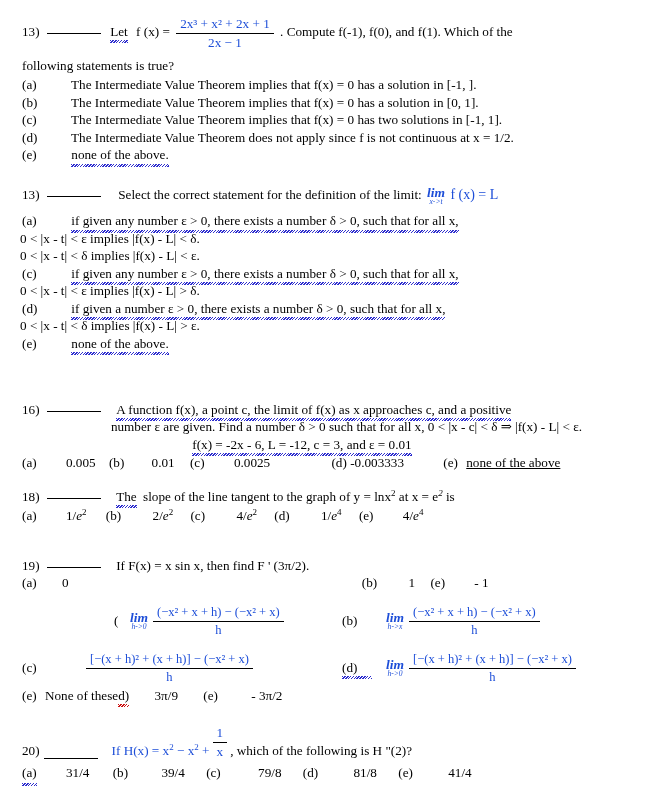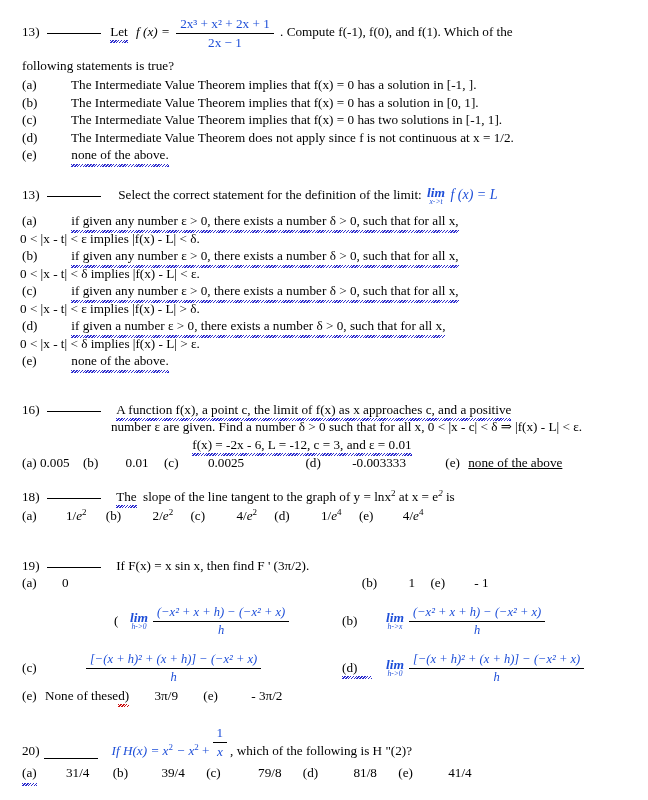--- a/index.html
+++ b/index.html
@@ -55,21 +55,21 @@
   .sq-red::after {
     content: "";
     position: absolute;
     left: 0; right: 0; bottom: -3px;
     height: 3px;
     background-image:
       repeating-linear-gradient(135deg, #cc1111 0px, #cc1111 1px, transparent 1px, transparent 2px);
   }
 
   
-  .mathvar { font-style: italic; font-family: "Liberation Serif", serif; }
+  .mathvar { font-family: "Liberation Serif", serif; }
   .navy { color: #1d4ed8; }
   sup.e { font-size: .68em; vertical-align: super; line-height: 0; }
 
   .frac {
     display: inline-block;
     vertical-align: middle;
     text-align: center;
     line-height: 1.18;
     margin: 0 3px;
   }
@@ -152,24 +152,20 @@
 
     <div style="margin-top:6px;">
       <div>
         <div style="white-space:nowrap; line-height:17.5px;">
           <span style="display:inline-block;width:46px;">(a)</span>
           <span class="sq-blue">if given any number ε &gt; 0, there exists a number δ &gt; 0, such that for all x,</span>
         </div>
         <div style="white-space:nowrap; line-height:17.5px; margin-left:-2px;">0 &lt; |x - t| &lt; ε implies |f(x) - L| &lt; δ.</div>
       </div>
       <div>
-        <div style="white-space:nowrap; line-height:17.5px;">
-          <span style="display:inline-block;width:46px;">(b)</span>
-          <span class="sq-blue">if given any number ε &gt; 0, there exists a number δ &gt; 0, such that for all x,</span>
-        </div>
         <div style="white-space:nowrap; line-height:17.5px; margin-left:-2px;">0 &lt; |x - t| &lt; δ implies |f(x) - L| &lt; ε.</div>
       </div>
       <div>
         <div style="white-space:nowrap; line-height:17.5px;">
           <span style="display:inline-block;width:46px;">(c)</span>
           <span class="sq-blue">if given any number ε &gt; 0, there exists a number δ &gt; 0, such that for all x,</span>
         </div>
         <div style="white-space:nowrap; line-height:17.5px; margin-left:-2px;">0 &lt; |x - t| &lt; ε implies |f(x) - L| &gt; δ.</div>
       </div>
       <div>
@@ -193,27 +189,27 @@
       <span class="num">16)</span>
       <span class="blank"></span>
       <span class="sq-blue" style="margin-left:6px;">A function f(x), a point c, the limit of f(x) as x approaches c, and a positive</span>
     </div>
     <div style="white-space:nowrap; line-height:17.5px;text-align:right;">number ε are given. Find a number δ &gt; 0 such that for all x, 0 &lt; |x - c| &lt; δ ⇒ |f(x) - L| &lt; ε.</div>
     <div style="white-space:nowrap; line-height:17.5px; text-align:center; width:560px;">
       <span class="sq-blue">f(x) = -2x - 6, L = -12, c = 3, and ε = 0.01</span>
     </div>
     <div style="white-space:nowrap; line-height:18px; margin-top:1px;">
       <span>(a)</span>
-      <span style="">0.005</span>
+      <span style="margin-left:26px;">0.005</span>
       <span style="margin-left:10px;">(b)</span>
       <span style="margin-left:24px;">0.01</span>
       <span style="margin-left:12px;">(c)</span>
       <span style="margin-left:26px;">0.0025</span>
       <span style="margin-left:58px;">(d)</span>
-      <span style="margin-left:28px;">-0.003333</span>
+      <span style="">-0.003333</span>
       <span style="margin-left:36px;">(e)</span>
       <span style="margin-left:5px;text-decoration:underline;">none of the above</span>
     </div>
   </div>
 
   <div class="blk" style="left:22px; top:487px;">
     <div style="white-space:nowrap;">
       <span class="num">18)</span>
       <span class="blank"></span>
       <span class="sq-blue" style="margin-left:6px;">The</span>

